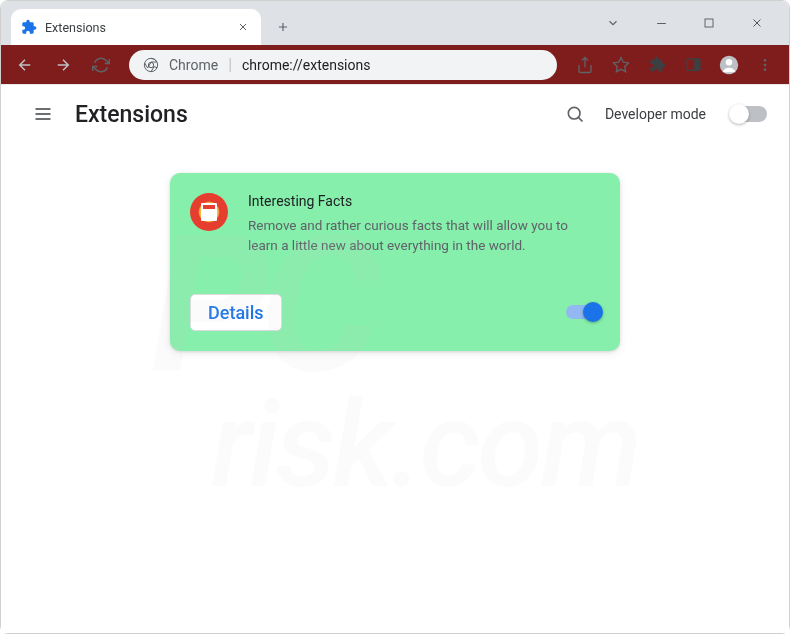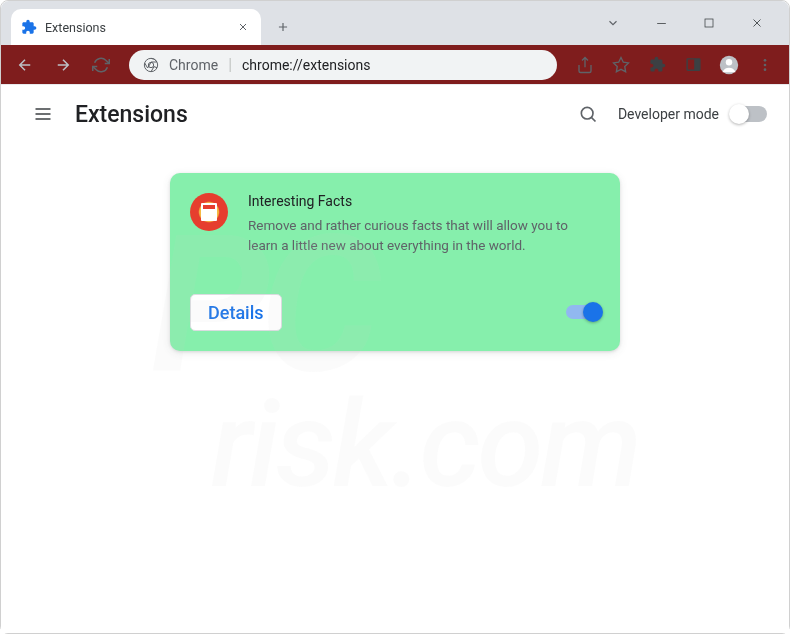--- a/index.html
+++ b/index.html
@@ -28,21 +28,21 @@
 .address-text { color: #202124; font-size: 14px; flex: 1; }
 .toolbar-icons { display: flex; align-items: center; gap: 4px; }
 .toolbar-icon { width: 32px; height: 32px; display: flex; align-items: center; justify-content: center; color: #5f6368; cursor: pointer; border-radius: 50%; }
 
 
 .page { flex: 1; background: #fff; position: relative; overflow: hidden; }
 .page-header { height: 58px; display: flex; align-items: center; padding: 0 22px; }
 .menu-btn { width: 40px; height: 40px; display: flex; align-items: center; justify-content: center; cursor: pointer; border-radius: 50%; margin-right: 12px; }
 .page-title { font-size: 23px; font-weight: 500; color: #202124; flex: 1; }
 .search-btn { width: 40px; height: 40px; display: flex; align-items: center; justify-content: center; cursor: pointer; color: #5f6368; }
-.dev-mode { display: flex; align-items: center; gap: 12px; margin-left: 10px; }
+.dev-mode { display: flex; align-items: center; gap: 25px; margin-left: 10px; }
 .dev-mode-label { font-size: 14px; color: #3c4043; }
 .toggle-off { width: 36px; height: 16px; background: #bdc1c6; border-radius: 8px; position: relative; cursor: pointer; }
 .toggle-off::after { content: ''; position: absolute; left: -2px; top: -2px; width: 20px; height: 20px; background: #fff; border-radius: 50%; box-shadow: 0 1px 3px rgba(0,0,0,0.3); }
 
 .content { padding: 30px 0 0; display: flex; justify-content: center; }
 .card { width: 450px; background: #86efac; border-radius: 10px; box-shadow: 0 1px 3px rgba(60,64,67,0.15), 0 2px 8px rgba(60,64,67,0.1); padding: 20px; }
 .card-top { display: flex; gap: 20px; }
 .ext-icon { width: 38px; height: 38px; border-radius: 50%; background: radial-gradient(circle, #f5b942 35%, #e63e2e 40%); flex-shrink: 0; display: flex; align-items: center; justify-content: center; position: relative; }
 .ext-icon-inner { width: 16px; height: 18px; background: #fff; border-radius: 1px; position: relative; }
 .ext-icon-inner::before { content: ''; position: absolute; top: 2px; left: 2px; right: 2px; height: 4px; background: #e63e2e; }

